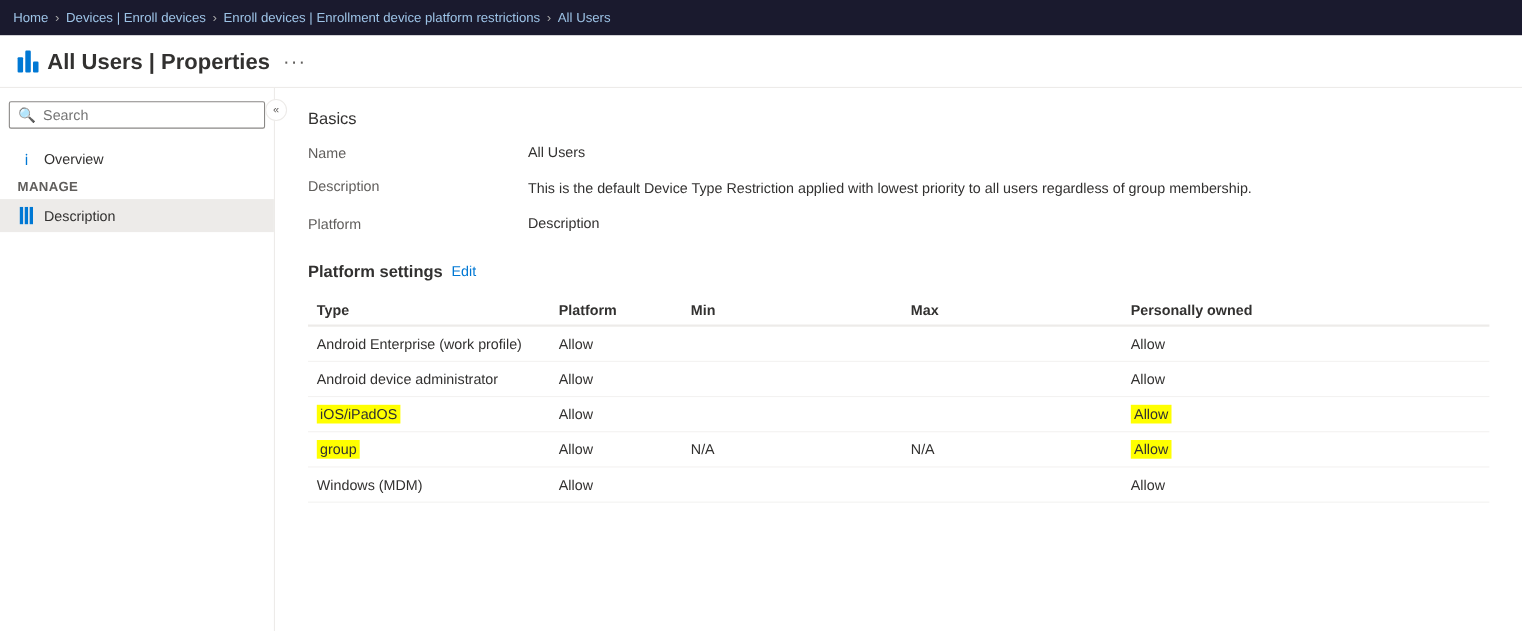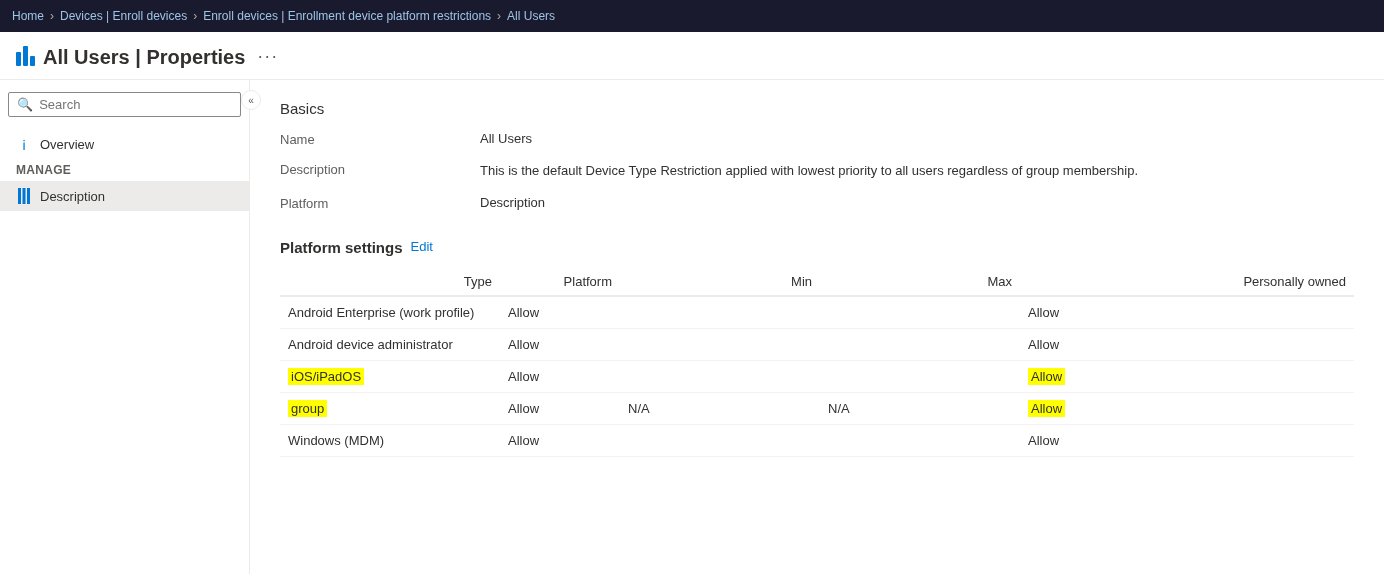--- a/index.html
+++ b/index.html
@@ -212,22 +212,22 @@
       cursor: pointer;
     }
 
     
     .platform-table {
       width: 100%;
       border-collapse: collapse;
       margin-bottom: 28px;
     }
     .platform-table th {
-      text-align: right;
-      font-weight: 400;
+      text-align: left;
+      font-weight: 700;
       color: #323130;
       font-size: 13px;
       padding: 6px 8px;
       border-bottom: 2px solid #edebe9;
     }
     .platform-table td {
       padding: 8px 8px;
       border-bottom: 1px solid #f3f2f1;
       font-size: 13px;
       color: #323130;

